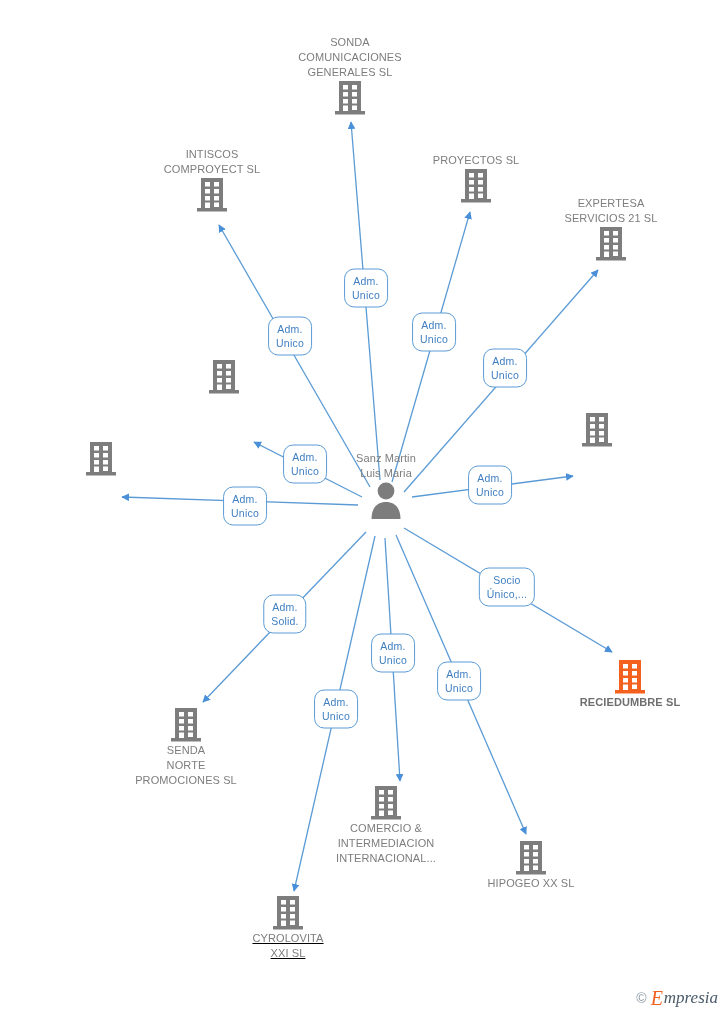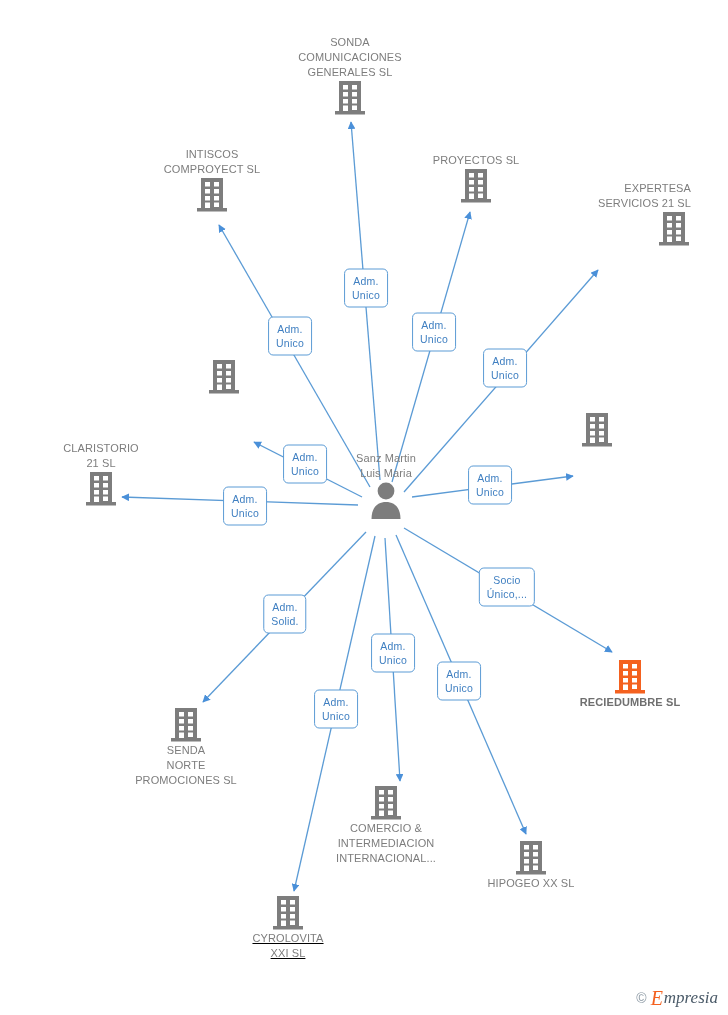--- a/index.html
+++ b/index.html
@@ -43,21 +43,21 @@
   }
   .icon-wrap {
     display: block;
     line-height: 0;
   }
   .edge-label {
     position: absolute;
     transform: translate(-50%, -50%);
     background: #ffffff;
     border: 1px solid #5b9bd5;
-    border-radius: 5px;
+    border-radius: 10px;
     color: #3f7fc1;
     font-size: 10.5px;
     line-height: 14px;
     text-align: center;
     padding: 4px 7px 5px 7px;
     white-space: pre-line;
     box-shadow: 0 0 0 0 rgba(0,0,0,0);
     letter-spacing: 0.2px;
   }
   #watermark {
@@ -158,21 +158,21 @@
             <rect x="10" y="5" width="5" height="4.5" fill="#ffffff"></rect>
             <rect x="19" y="5" width="5" height="4.5" fill="#ffffff"></rect>
             <rect x="10" y="12" width="5" height="4.5" fill="#ffffff"></rect>
             <rect x="19" y="12" width="5" height="4.5" fill="#ffffff"></rect>
             <rect x="10" y="19" width="5" height="4.5" fill="#ffffff"></rect>
             <rect x="19" y="19" width="5" height="4.5" fill="#ffffff"></rect>
             <rect x="10" y="25.5" width="5" height="5.5" fill="#ffffff"></rect>
             <rect x="19" y="25.5" width="5" height="4.5" fill="#ffffff"></rect>
           </svg></span>
       </div>
-      <div class="node" style="left: 611px; top: 181px; text-align: right;">
+      <div class="node" style="left: 611px; top: 196px;">
         <div class="node-label">EXPERTESA
 SERVICIOS 21 SL</div>
         <span class="icon-wrap"><svg width="34" height="36" viewBox="0 0 34 36" xmlns="http://www.w3.org/2000/svg">
             <rect x="6" y="1" width="22" height="30" fill="#7d7d7d"></rect>
             <rect x="2" y="31" width="30" height="3.5" fill="#7d7d7d"></rect>
             <rect x="10" y="5" width="5" height="4.5" fill="#ffffff"></rect>
             <rect x="19" y="5" width="5" height="4.5" fill="#ffffff"></rect>
             <rect x="10" y="12" width="5" height="4.5" fill="#ffffff"></rect>
             <rect x="19" y="12" width="5" height="4.5" fill="#ffffff"></rect>
             <rect x="10" y="19" width="5" height="4.5" fill="#ffffff"></rect>
@@ -189,22 +189,20 @@
             <rect x="19" y="5" width="5" height="4.5" fill="#ffffff"></rect>
             <rect x="10" y="12" width="5" height="4.5" fill="#ffffff"></rect>
             <rect x="19" y="12" width="5" height="4.5" fill="#ffffff"></rect>
             <rect x="10" y="19" width="5" height="4.5" fill="#ffffff"></rect>
             <rect x="19" y="19" width="5" height="4.5" fill="#ffffff"></rect>
             <rect x="10" y="25.5" width="5" height="5.5" fill="#ffffff"></rect>
             <rect x="19" y="25.5" width="5" height="4.5" fill="#ffffff"></rect>
           </svg></span>
       </div>
       <div class="node" style="left: 101px; top: 441px;">
-        <div class="node-label">CLARISTORIO
-21  SL</div>
         <span class="icon-wrap"><svg width="34" height="36" viewBox="0 0 34 36" xmlns="http://www.w3.org/2000/svg">
             <rect x="6" y="1" width="22" height="30" fill="#7d7d7d"></rect>
             <rect x="2" y="31" width="30" height="3.5" fill="#7d7d7d"></rect>
             <rect x="10" y="5" width="5" height="4.5" fill="#ffffff"></rect>
             <rect x="19" y="5" width="5" height="4.5" fill="#ffffff"></rect>
             <rect x="10" y="12" width="5" height="4.5" fill="#ffffff"></rect>
             <rect x="19" y="12" width="5" height="4.5" fill="#ffffff"></rect>
             <rect x="10" y="19" width="5" height="4.5" fill="#ffffff"></rect>
             <rect x="19" y="19" width="5" height="4.5" fill="#ffffff"></rect>
             <rect x="10" y="25.5" width="5" height="5.5" fill="#ffffff"></rect>

